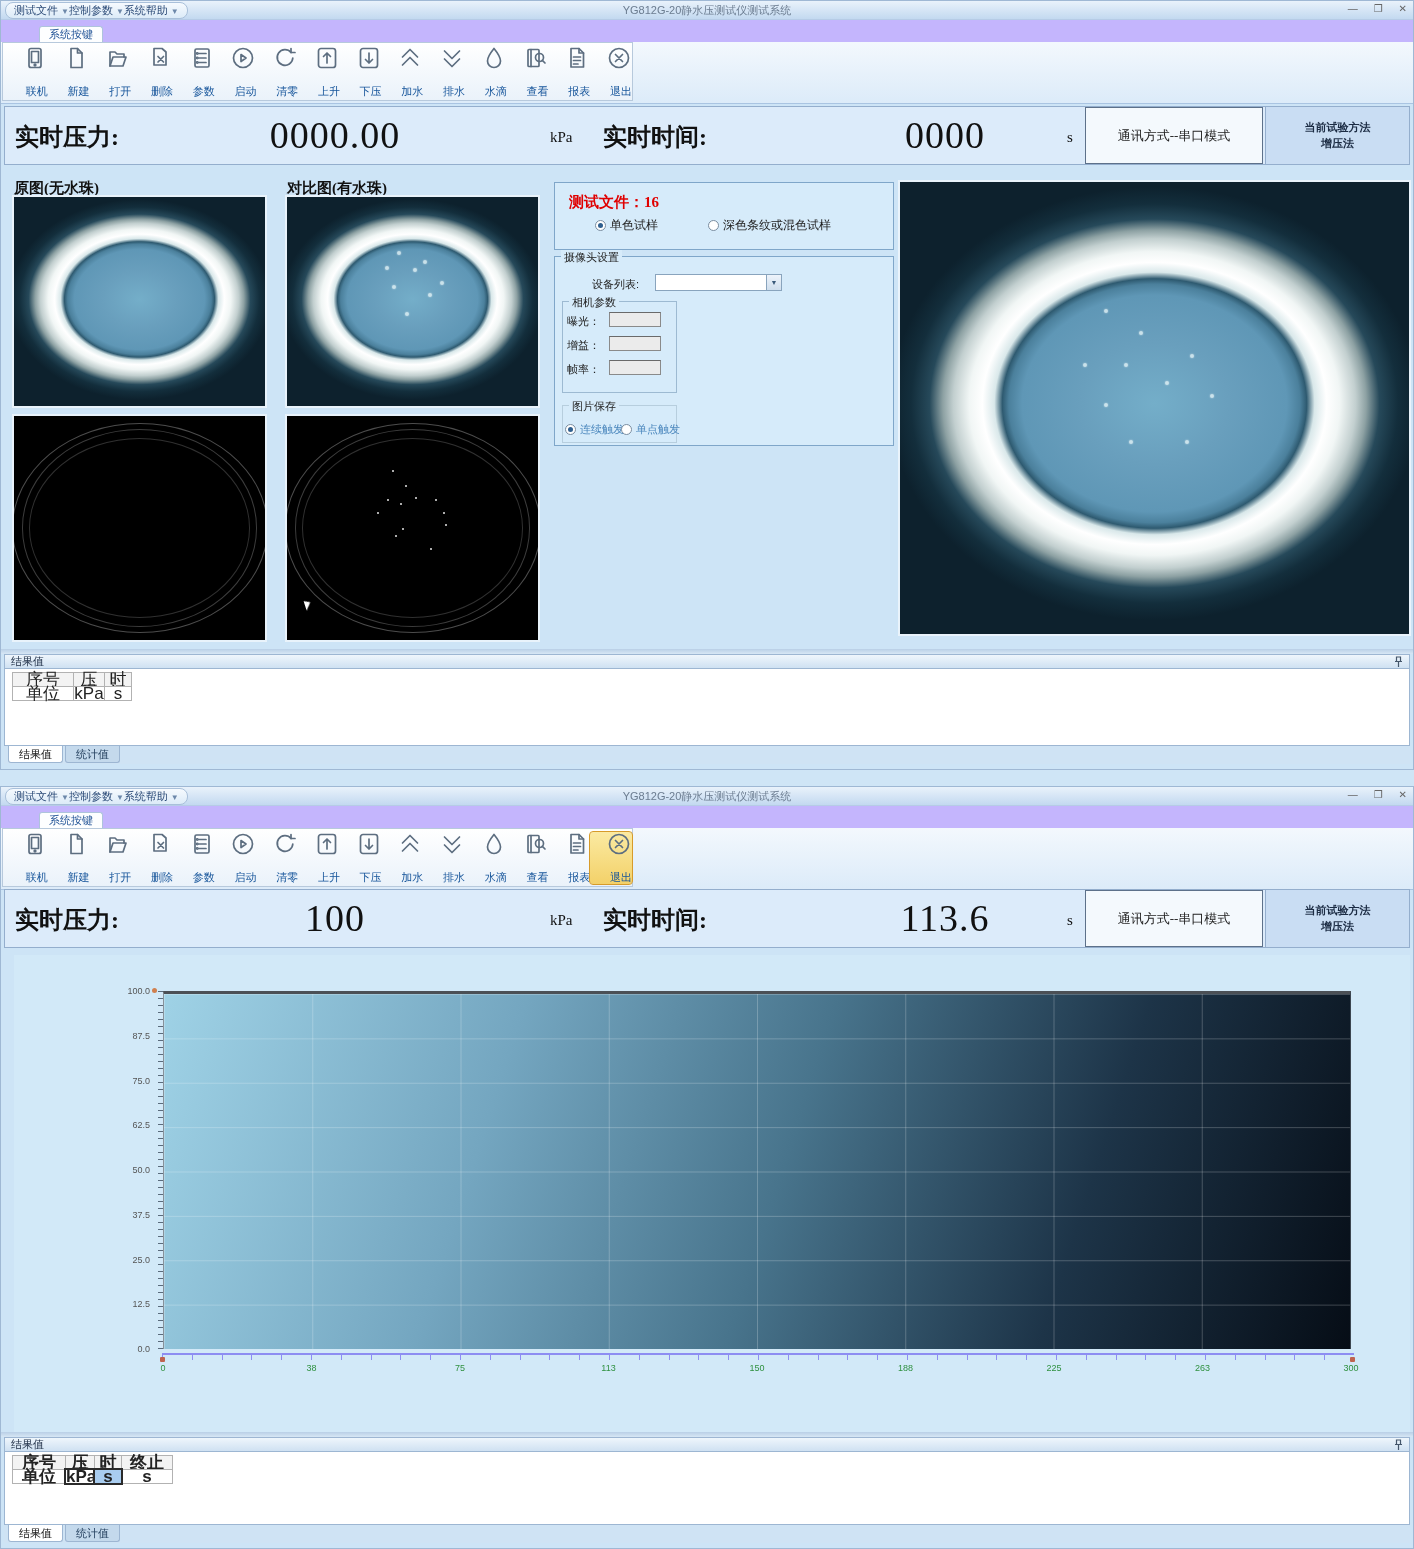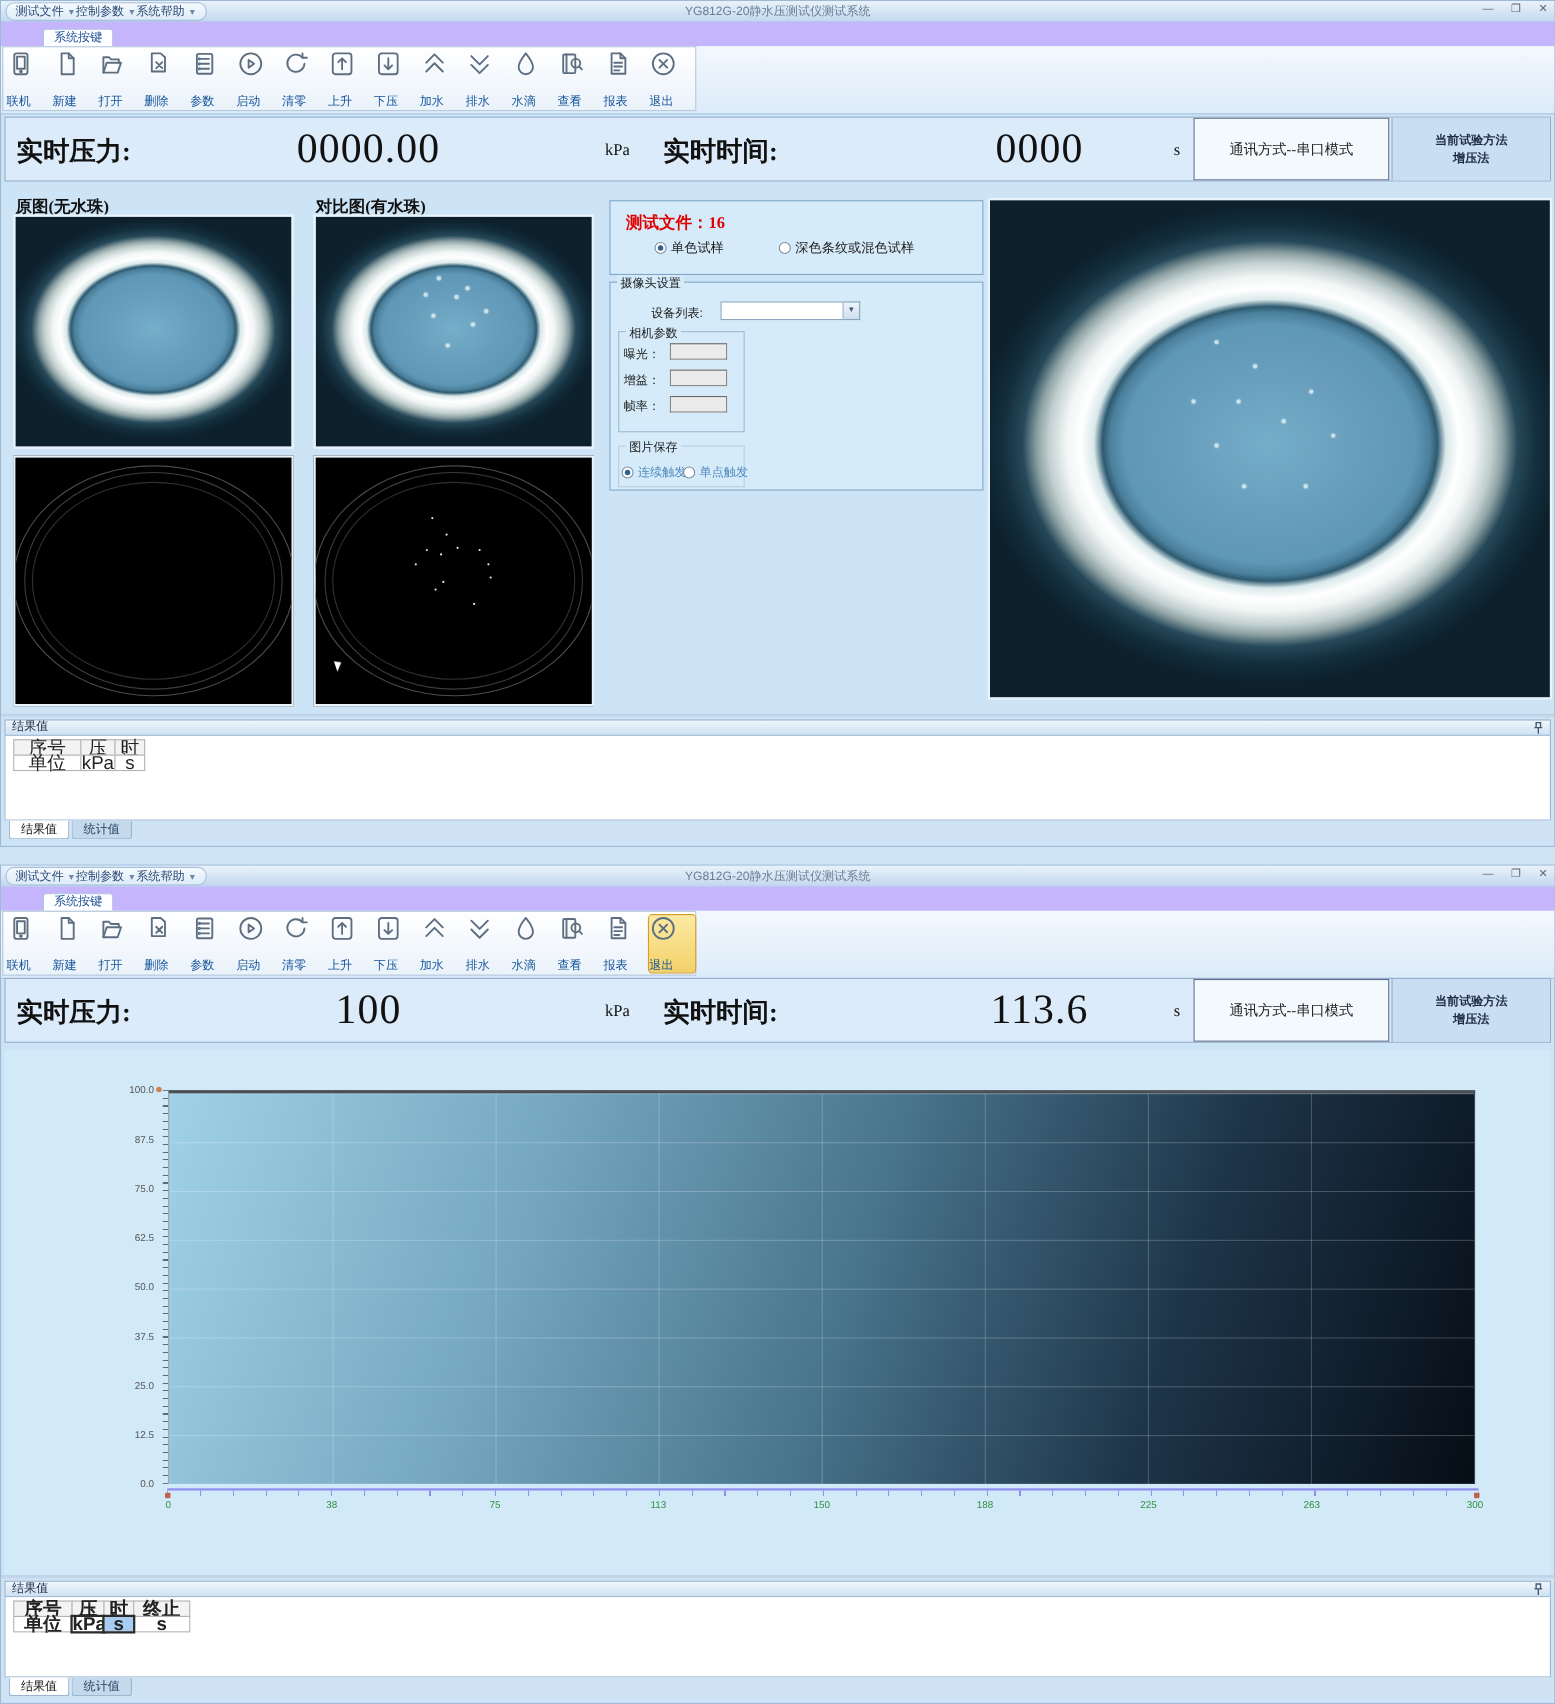--- a/index.html
+++ b/index.html
@@ -20,21 +20,21 @@
   
   .tabstrip{position:relative;height:22px;background:#c4b5fd;}
   .ribbontab{position:absolute;left:38px;bottom:0;height:15px;padding:0 9px;background:#fdfeff;
              border:1px solid #aec4dc;border-bottom:none;border-radius:3px 3px 0 0;
              font-size:11px;color:#1c4f94;line-height:15px;}
   .ribbonrow{position:relative;height:61px;background:linear-gradient(#f3f8fd,#dcebf9);
              border-bottom:1px solid #a9c4e2;}
   .toolbar{position:absolute;left:1px;top:0;width:631px;height:59px;box-sizing:border-box;
            border:1px solid #b7c9dc;background:linear-gradient(#ffffff,#eaf2fa);
            display:flex;align-items:center;padding-left:3px;}
-  .tbtn{width:42px;height:52px;display:flex;flex-direction:column;align-items:flex-start;justify-content:center;
+  .tbtn{width:42px;height:52px;display:flex;flex-direction:column;align-items:flex-end;justify-content:center;
         border-radius:3px;cursor:pointer;gap:12px;}
   .tbtn.hl{background:linear-gradient(#fbeaa2,#f3d169);outline:1px solid #d79b2a;}
   .tb-ic{width:26px;height:26px;display:block;}
   .tb-ic svg{width:26px;height:26px;fill:none;stroke:#5d6e80;stroke-width:1.7;
              stroke-linecap:round;stroke-linejoin:round;}
   .tb-lb{font-size:11px;color:#15549a;margin-top:1px;white-space:nowrap;}
   
   .readout{position:absolute;left:3px;right:3px;height:59px;box-sizing:border-box;
            border:1px solid #94aecd;background:#dcebfa;
            font-family:"Liberation Serif","DejaVu Serif",serif;}
@@ -101,21 +101,21 @@
          text-align:center;font-size:17px;background:#fff;box-sizing:content-box;}
   .thead .tcell{background:#f3f3f3;}
   .cellbox{outline:2px solid #2a2a2a;outline-offset:-1px;z-index:2;}
   .cellsel{background:#a9cdf0 !important;outline:2px solid #2a2a2a;outline-offset:-1px;z-index:2;}
   .res-tabs{position:absolute;left:3px;right:3px;height:18px;background:#cfe3f4;display:flex;
             padding-left:4px;gap:2px;}
   .rtab{height:16px;padding:0 10px;font-size:11px;line-height:16px;color:#25415f;
         background:#c4d9ec;border:1px solid #9db6d2;border-top:none;border-radius:0 0 3px 3px;cursor:pointer;}
   .rtab.active{background:#fff;color:#111;}
   
-  .chartzone{position:absolute;left:3px;right:3px;top:168px;height:478px;background:#d2e9f8;}
+  .chartzone{position:absolute;left:13px;right:3px;top:168px;height:478px;background:#d2e9f8;}
   .plot{position:absolute;left:149px;top:36px;width:1188px;height:358px;box-sizing:border-box;
         border-top:3px solid #4b5056;border-left:1px solid #88919a;border-right:1px solid #3c4650;
         background-image:
           linear-gradient(to right, rgba(255,255,255,.22) 1px, transparent 1px),
           linear-gradient(to bottom, rgba(255,255,255,.22) 1px, transparent 1px),
           linear-gradient(108deg,#9fd2e6 0%,#74a6c0 28%,#48748c 52%,#1d3448 76%,#060d16 100%);
         background-size:12.5% 100%,100% 12.5%,100% 100%;}
   .y-ruler{position:absolute;left:144px;top:36px;width:5px;height:358px;
            background:repeating-linear-gradient(to bottom,#5a6b7c 0 1px,transparent 1px 7px);}
   .y-labels{position:absolute;left:96px;top:36px;width:44px;height:358px;}

